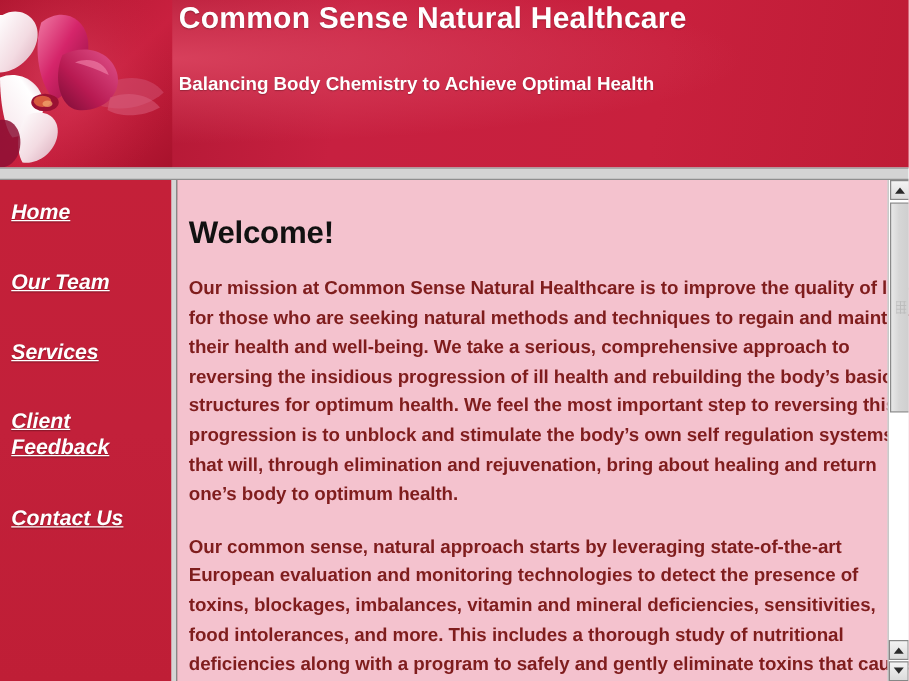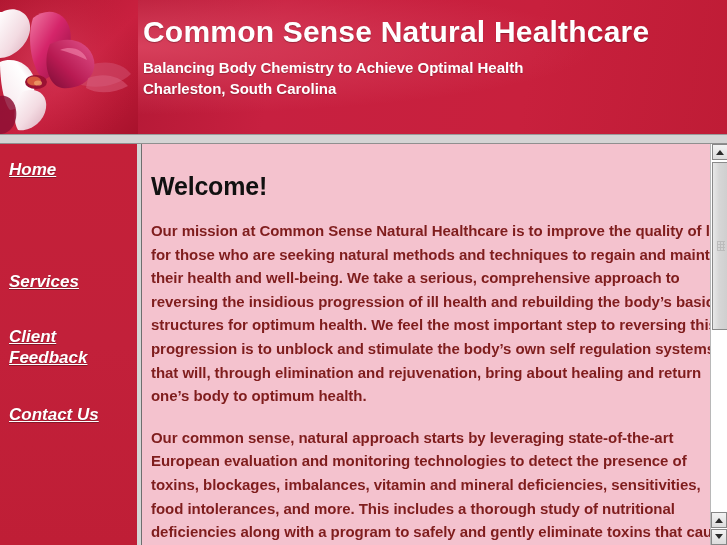--- a/index.html
+++ b/index.html
@@ -44,22 +44,22 @@
     top: 0;
     width: 138px;
     height: 134px;
     overflow: hidden;
   }
   #header-flower svg { display: block; }
 
   #header-title {
     position: absolute;
     left: 143px;
-    top: 15px;
-    font-size: 30px;
+    top: 1px;
+    font-size: 24px;
     font-weight: bold;
     color: #ffffff;
     letter-spacing: 0.2px;
     white-space: nowrap;
     text-shadow: 0 1px 1px rgba(0,0,0,.28);
   }
   #header-tagline {
     position: absolute;
     left: 143px;
     top: 57px;
@@ -331,34 +331,36 @@
         <ellipse cx="38" cy="83" rx="4" ry="2.6" fill="#f0a06a" opacity="0.8"></ellipse>
 
         <path d="M88 78 C104 72 120 76 128 86 C114 94 96 94 86 88 Z" fill="#d9627f" opacity="0.5"></path>
       </svg>
     </div>
 
     <div id="header-title">Common Sense Natural Healthcare</div>
 
     <div id="header-tagline">
       <span class="tl-line">Balancing Body Chemistry to Achieve Optimal Health</span>
-      <span class="tl-line">Charleston, South Carolina</span>
     </div>
   </div>
 
   <div id="header-rule"></div>
 
   <div id="body-area">
 
     <div id="sidebar">
 
       <a id="nav-home" class="nav-link" href="#">
         <span>Home</span>
       </a>
 
+      <a id="nav-team" class="nav-link" href="#">
+        <span>Our Team</span>
+      </a>
 
       <a id="nav-services" class="nav-link" href="#">
         <span>Services</span>
       </a>
 
       <a id="nav-contact" class="nav-link" href="#">
         <span>Contact Us</span>
       </a>
 
       <a id="nav-client" class="nav-link" href="#">

